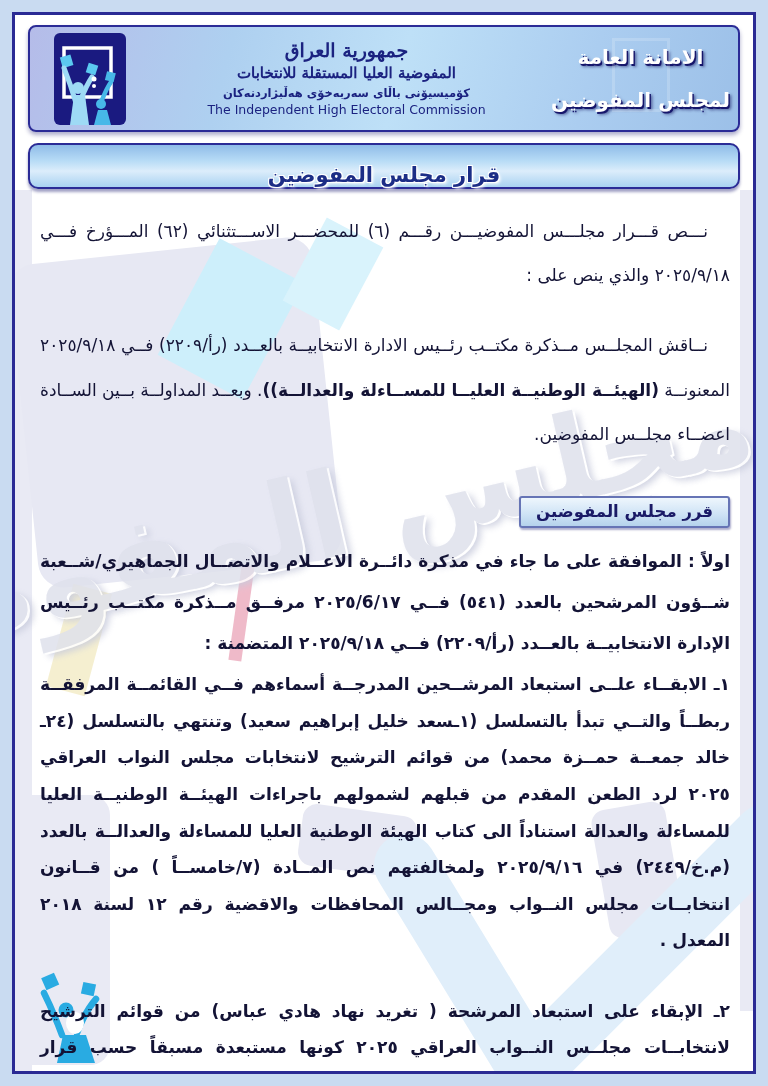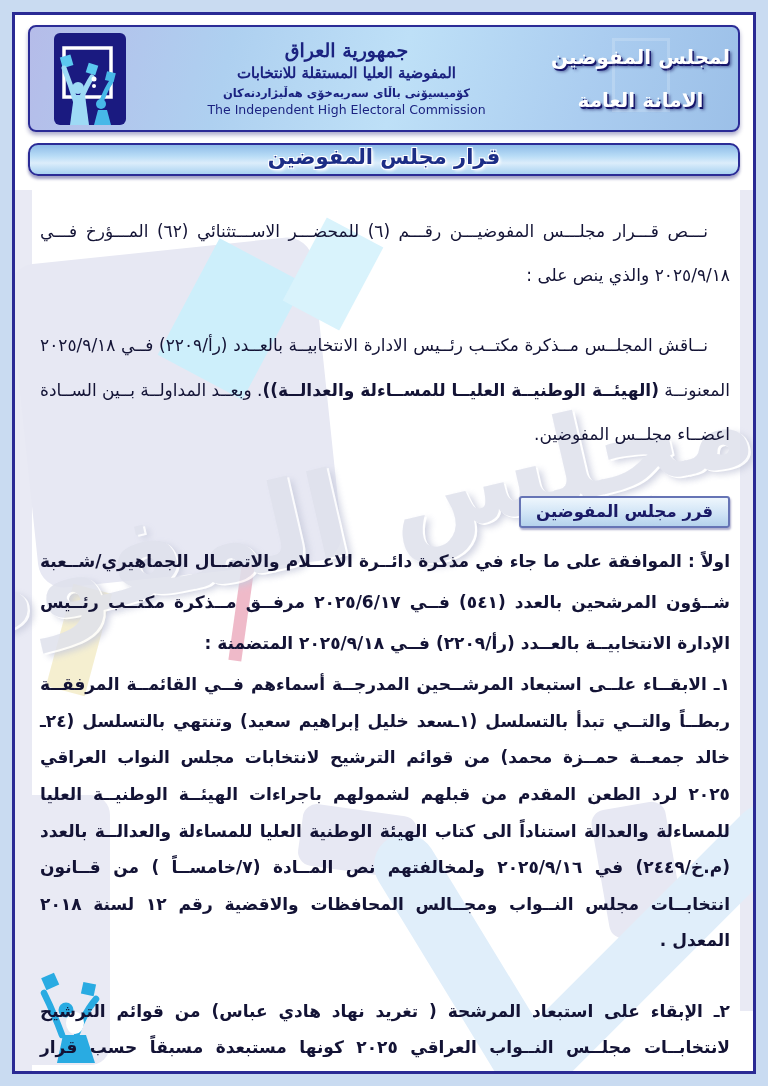--- a/index.html
+++ b/index.html
@@ -51,25 +51,25 @@
     width:195px; text-align:center; font-weight:bold; font-size:20px; color:#ffffff;
     line-height:2.15; position:relative;
     text-shadow:1.5px 1.5px 0 #16166b, 3px 3px 3px rgba(20,20,95,.55);
   }
   .secretariat .ballot-ghost {
     position:absolute; left:50%; top:2px; width:58px; height:74px; margin-left:-29px;
     border:3px solid rgba(255,255,255,.35); opacity:.5;
   }
   
   .title-bar {
-    position:absolute; left:13px; right:13px; top:128px; height:33px; z-index:3;
+    position:absolute; left:13px; right:13px; top:128px; height:46px; z-index:3;
     border:2px solid #2b2b96; border-radius:10px;
     background:linear-gradient(180deg,#8fbce8 0%,#b8dcf6 38%,#dcedfb 62%,#a9d2f1 100%);
     box-shadow:0 3px 3px rgba(20,20,110,.4);
-    display:flex; align-items:flex-start; justify-content:center;
+    display:flex; align-items:flex-end; justify-content:center;
   }
   .title-bar .title-text {
     font-size:21px; font-weight:bold; color:#1c2d86;
     text-shadow:1px 1px 0 #fff,-1px -1px 0 #fff,1px -1px 0 #fff,-1px 1px 0 #fff,2px 2px 3px rgba(255,255,255,.9);
   }
   
   .body-area {
     position:absolute; left:25px; right:23px; top:180px; bottom:0; z-index:2;
     direction:rtl; text-align:justify; color:#131335; font-size:17px;
   }
@@ -142,22 +142,22 @@
       </svg>
     </div>
     <div class="emblem-center">
       <div class="emblem-ar1">جمهورية العراق</div>
       <div class="emblem-ar2">المفوضية العليا المستقلة للانتخابات</div>
       <div class="emblem-ku">کۆمیسیۆنی باڵای سەربەخۆی هەڵبژاردنەکان</div>
       <div class="emblem-en">The Independent High Electoral Commission</div>
     </div>
     <div class="secretariat">
       <span class="ballot-ghost"></span>
+      <div>الامانة العامة</div>
       <div>لمجلس المفوضين</div>
-      <div>الامانة العامة</div>
     </div>
   </div>
 
   <div class="title-bar">
     <span class="title-text">قرار مجلس المفوضين</span>
   </div>
 
   <div class="body-area">
     <p class="para-normal p1">نـــص قـــرار مجلـــس المفوضيـــن رقـــم (٦) للمحضـــر الاســـتثنائي (٦٢) المـــؤرخ فـــي ٢٠٢٥/٩/١٨ والذي ينص على :</p>
 

